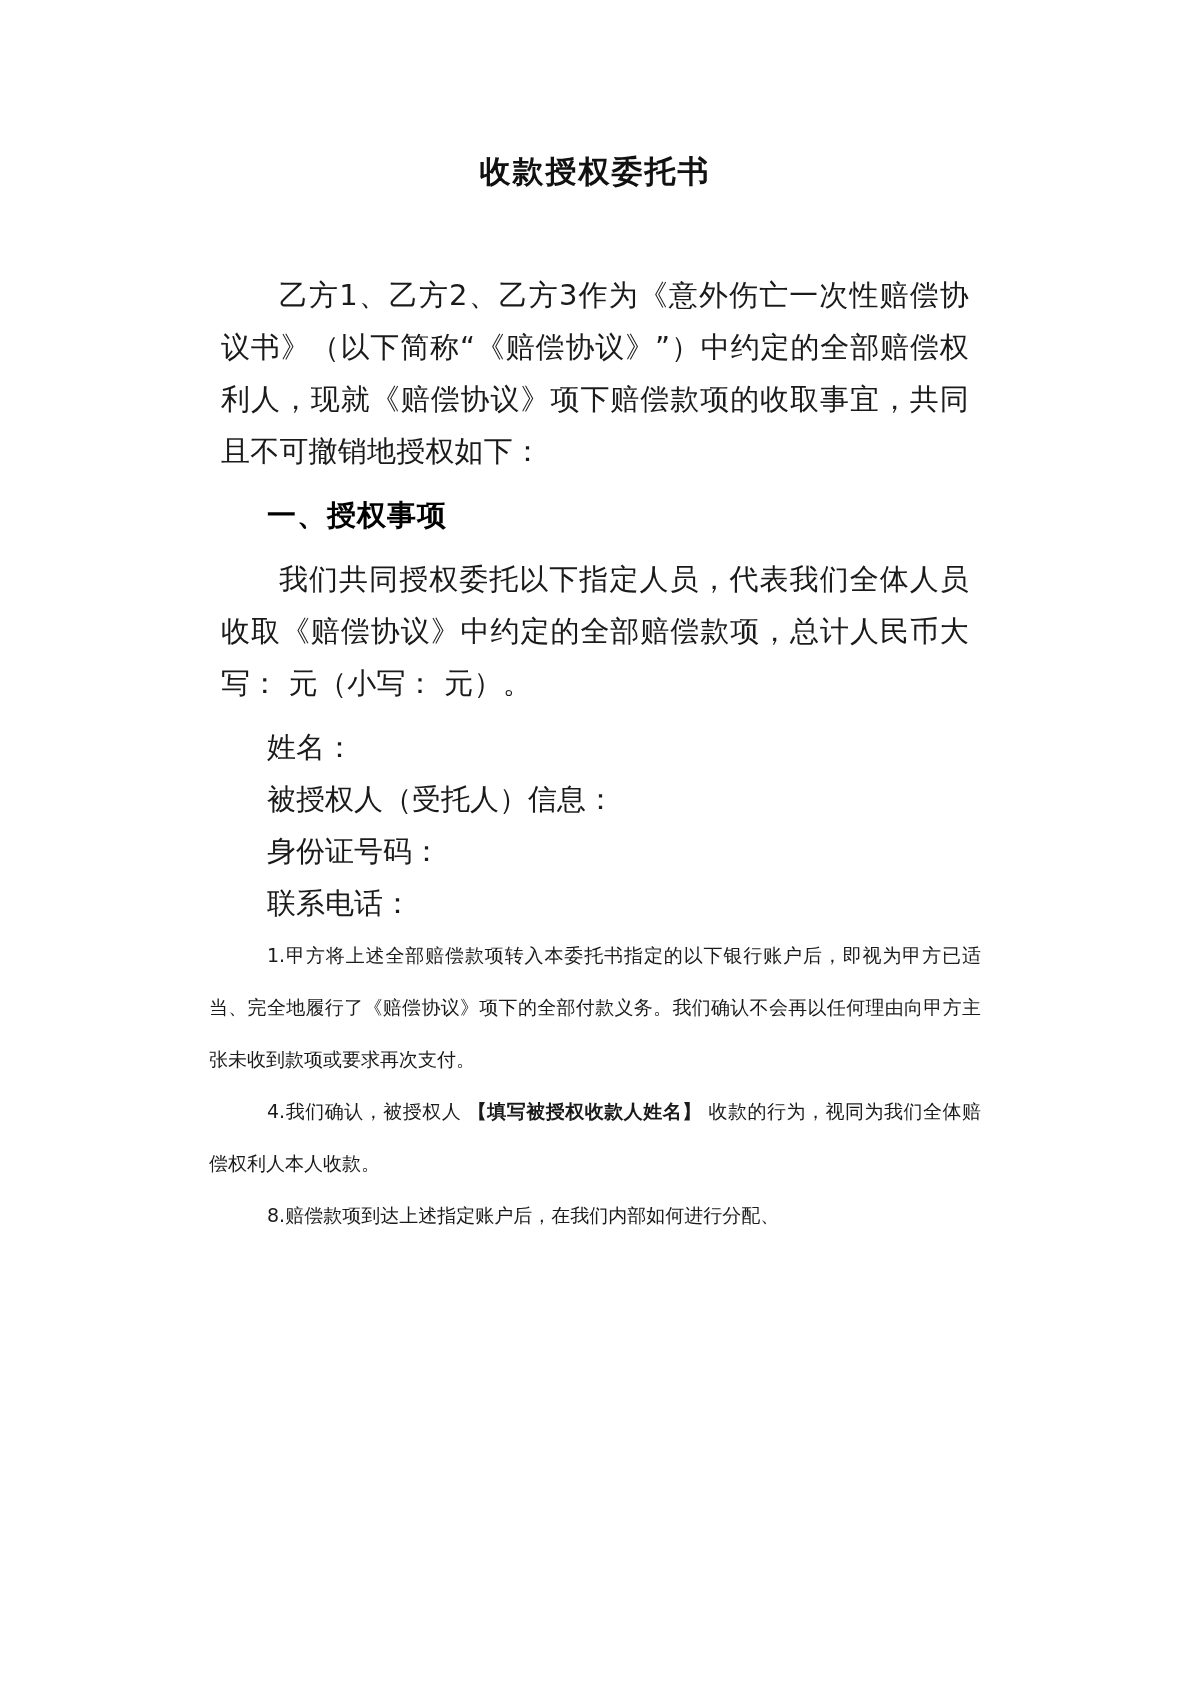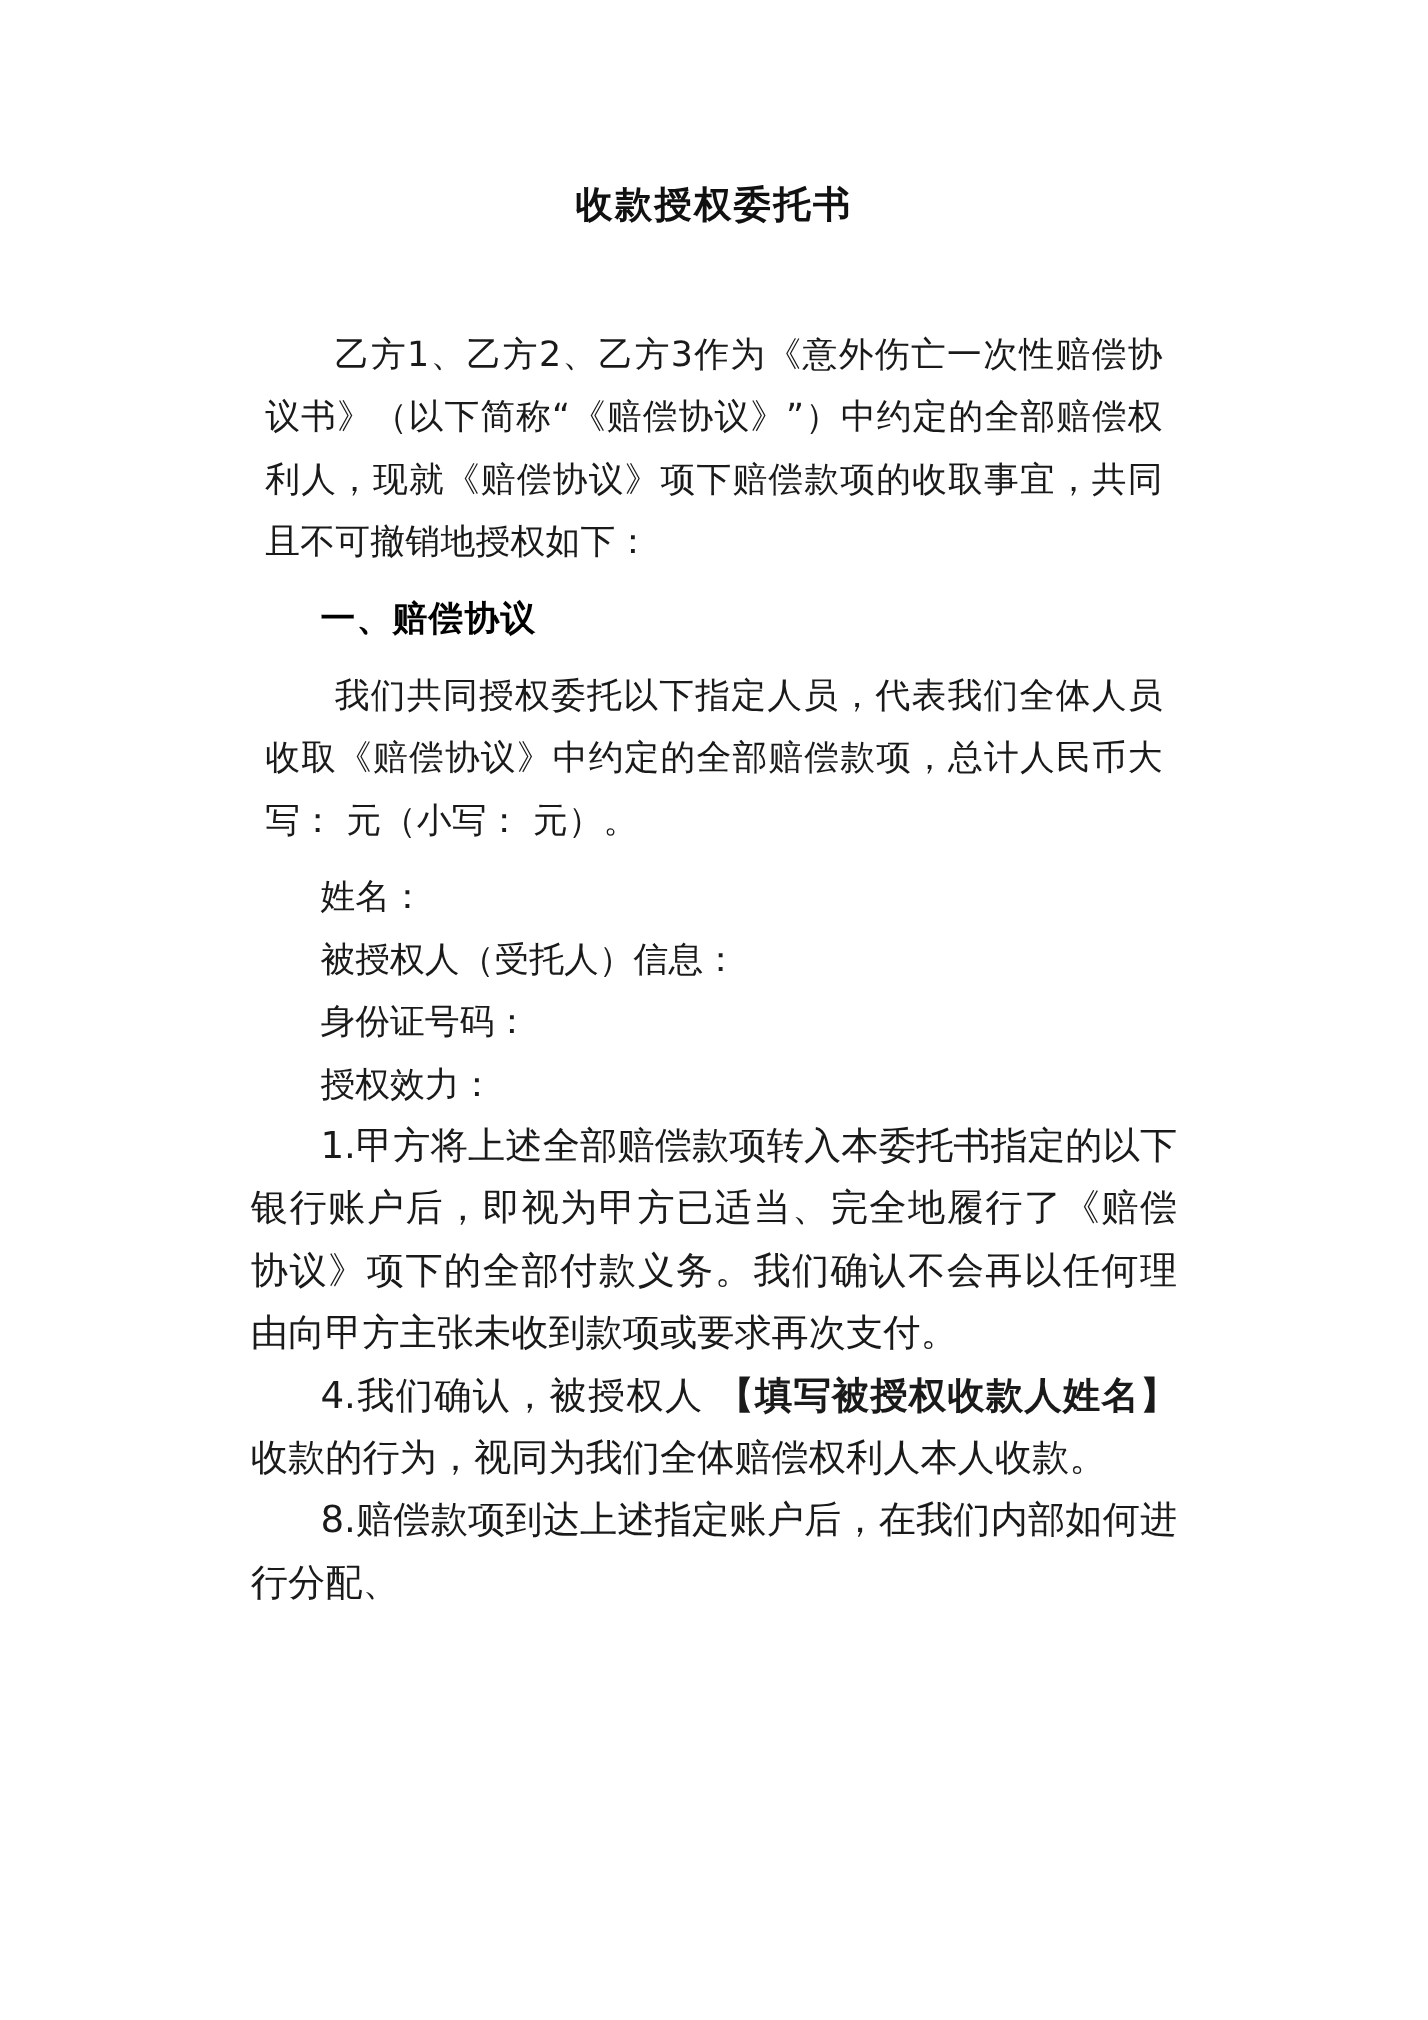--- a/index.html
+++ b/index.html
@@ -64,21 +64,21 @@
     color: #000000;
   }
   p.field-line {
     font-size: 29px;
     line-height: 52px;
     margin: 0;
     text-indent: 58px;
     color: #1a1a1a;
   }
   p.numbered {
-    font-size: 31px;
+    font-size: 19px;
     line-height: 52px;
     margin: 0;
     text-indent: 58px;
     text-align: justify;
     text-align-last: left;
     text-justify: inter-ideograph;
     color: #1a1a1a;
   }
   .bold-inline {
     font-weight: bold;
@@ -89,31 +89,31 @@
 
 <div class="page">
   <div class="content">
 
     <h1 class="doc-title">收款授权委托书</h1>
 
     <div class="gap-after-title"></div>
 
     <p class="body-para indent">乙方1、乙方2、乙方3作为《意外伤亡一次性赔偿协议书》（以下简称“《赔偿协议》”）中约定的全部赔偿权利人，现就《赔偿协议》项下赔偿款项的收取事宜，共同且不可撤销地授权如下：</p>
 
-    <p class="section-heading">一、赔偿协议</p>
+    <p class="section-heading">一、授权事项</p>
 
     <p class="body-para indent">我们共同授权委托以下指定人员，代表我们全体人员收取《赔偿协议》中约定的全部赔偿款项，总计人民币大写： 元（小写： 元）。</p>
 
     <p class="field-line">姓名：</p>
 
     <p class="field-line">被授权人（受托人）信息：</p>
 
     <p class="field-line">身份证号码：</p>
 
-    <p class="field-line">授权效力：</p>
+    <p class="field-line">联系电话：</p>
 
 
     <p class="numbered">1.甲方将上述全部赔偿款项转入本委托书指定的以下银行账户后，即视为甲方已适当、完全地履行了《赔偿协议》项下的全部付款义务。我们确认不会再以任何理由向甲方主张未收到款项或要求再次支付。</p>
 
     <p class="numbered"><span>4.我们确认，被授权人 </span><span class="bold-inline">【填写被授权收款人姓名】</span><span> 收款的行为，视同为我们全体赔偿权利人本人收款。</span></p>
 
     <p class="numbered">8.赔偿款项到达上述指定账户后，在我们内部如何进行分配、</p>
 
   </div>
 </div>

